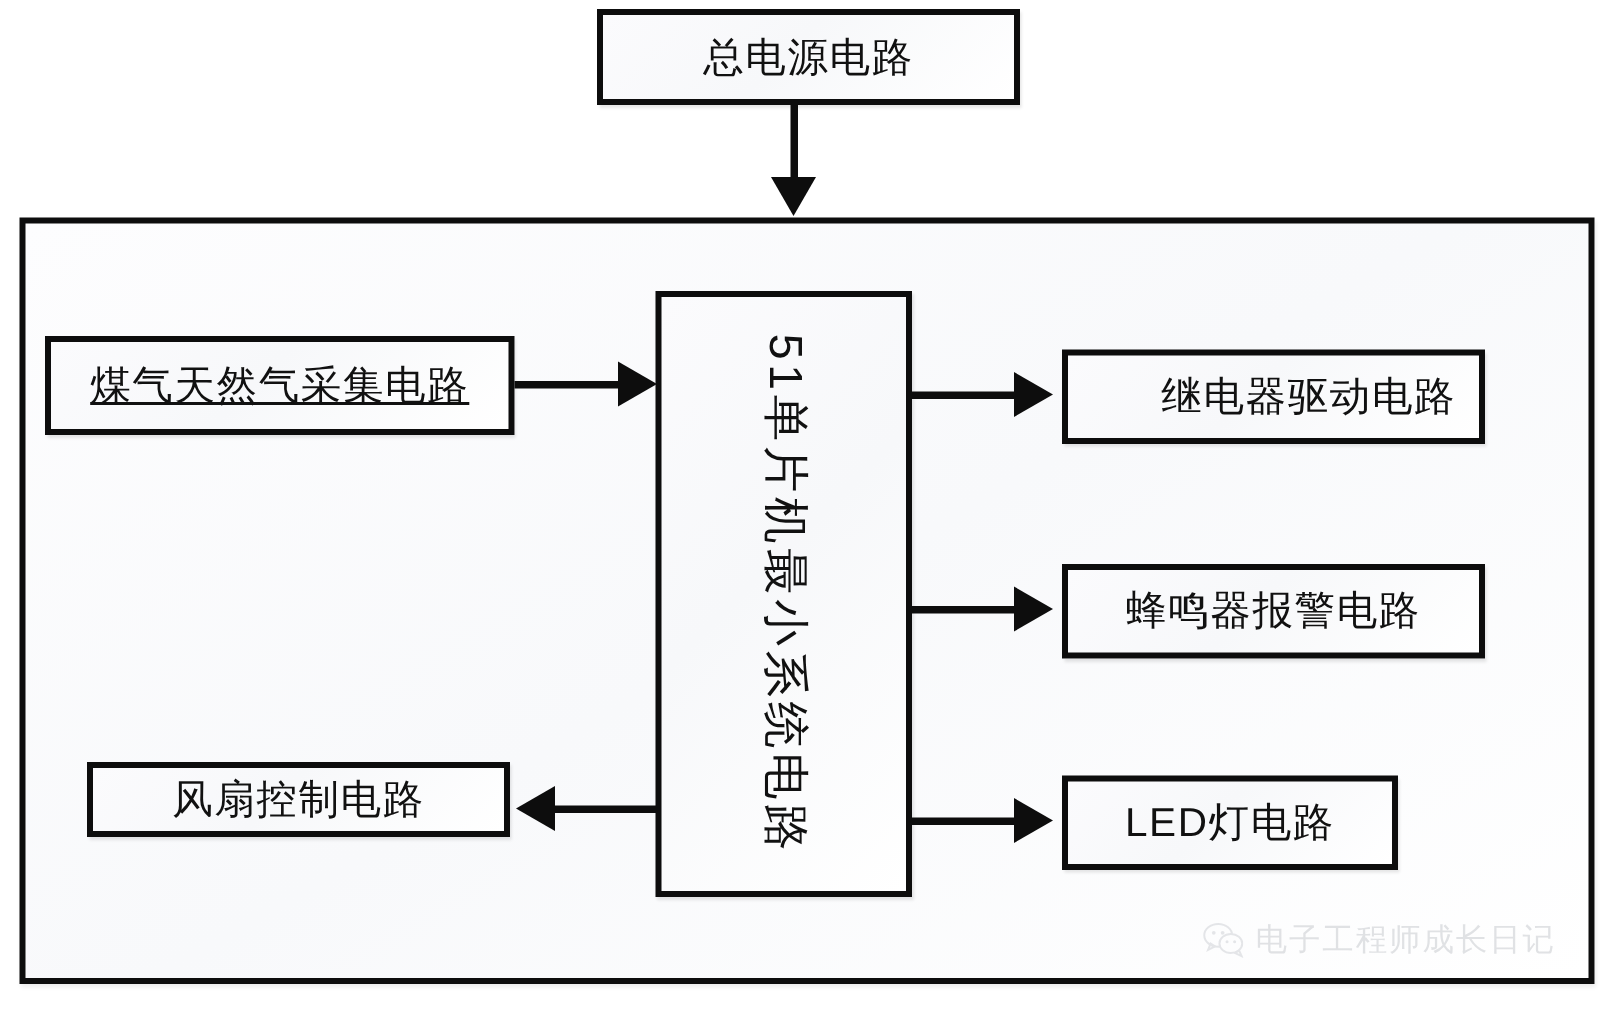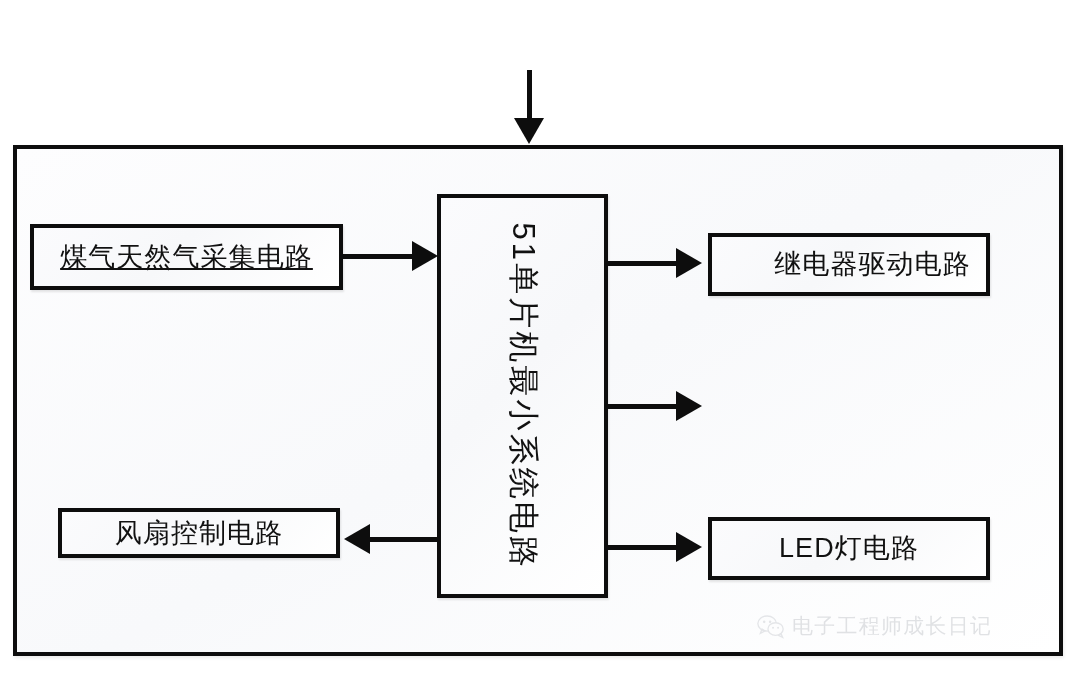--- a/index.html
+++ b/index.html
@@ -104,20 +104,23 @@
     height: 27px;
     position: relative;
     flex: 0 0 auto;
   }
 </style>
 </head>
 <body>
 
 <div id="canvas">
 
+  <div class="block" style="left:398px; top:6px; width:282px; height:64px; font-size:27px;">
+    <span>总电源电路</span>
+  </div>
 
   <div class="line-v" style="left:527px; top:70px; width:5px; height:52px;"></div>
   <div class="arrow arrow-down" style="left:514px; top:118px;"></div>
 
   <div class="container-box" style="left:13px; top:145px; width:1050px; height:511px;"></div>
 
   <div class="block" style="left:437px; top:194px; width:171px; height:404px; font-size:31px;">
     <span class="vertical-label">51单片机最小系统电路</span>
   </div>
 
@@ -126,36 +129,39 @@
   </div>
   <div class="line-h" style="left:343px; top:254px; width:76px; height:5px;"></div>
   <div class="arrow arrow-right" style="left:412px; top:241px;"></div>
 
   <div class="block" style="left:708px; top:233px; width:282px; height:63px; font-size:27px;padding-left:47px;">
     <span>继电器驱动电路</span>
   </div>
   <div class="line-h" style="left:608px; top:261px; width:70px; height:5px;"></div>
   <div class="arrow arrow-right" style="left:676px; top:248px;"></div>
 
+  <div class="block" style="left:708px; top:376px; width:282px; height:63px; font-size:27px;">
+    <span>蜂鸣器报警电路</span>
+  </div>
   <div class="line-h" style="left:608px; top:404px; width:70px; height:5px;"></div>
   <div class="arrow arrow-right" style="left:676px; top:391px;"></div>
 
-  <div class="block" style="left:708px; top:517px; width:282px; height:63px; font-size:27px;">
+  <div class="block" style="left:708px; top:517px; width:224px; height:63px; font-size:27px;">
     <span>LED灯电路</span>
   </div>
   <div class="line-h" style="left:608px; top:545px; width:70px; height:5px;"></div>
   <div class="arrow arrow-right" style="left:676px; top:532px;"></div>
 
   <div class="block" style="left:58px; top:508px; width:282px; height:50px; font-size:27px;">
     <span>风扇控制电路</span>
   </div>
   <div class="line-h" style="left:370px; top:537px; width:68px; height:5px;"></div>
   <div class="arrow arrow-left" style="left:344px; top:524px;"></div>
 
-  <div class="watermark" style="left:757px; top:612px;">
+  <div class="watermark" style="left:802px; top:612px;">
     <span class="wechat-icon">
       <svg viewBox="0 0 32 32" width="27" height="27" aria-hidden="true">
         <ellipse cx="12" cy="12.5" rx="11" ry="9" fill="none" stroke="#c3c6cc" stroke-width="1.6"></ellipse>
         <path d="M6 19 L4 24 L9.5 21.2 Z" fill="none" stroke="#c3c6cc" stroke-width="1.6"></path>
         <circle cx="8.5" cy="10.5" r="1.5" fill="#c3c6cc"></circle>
         <circle cx="15.5" cy="10.5" r="1.5" fill="#c3c6cc"></circle>
         <ellipse cx="22" cy="19" rx="9" ry="7.5" fill="#ffffff" stroke="#c3c6cc" stroke-width="1.6"></ellipse>
         <path d="M28.5 24.5 L30.5 29 L25.5 26.5 Z" fill="#ffffff" stroke="#c3c6cc" stroke-width="1.6"></path>
         <circle cx="19" cy="17.5" r="1.2" fill="#c3c6cc"></circle>
         <circle cx="25" cy="17.5" r="1.2" fill="#c3c6cc"></circle>

